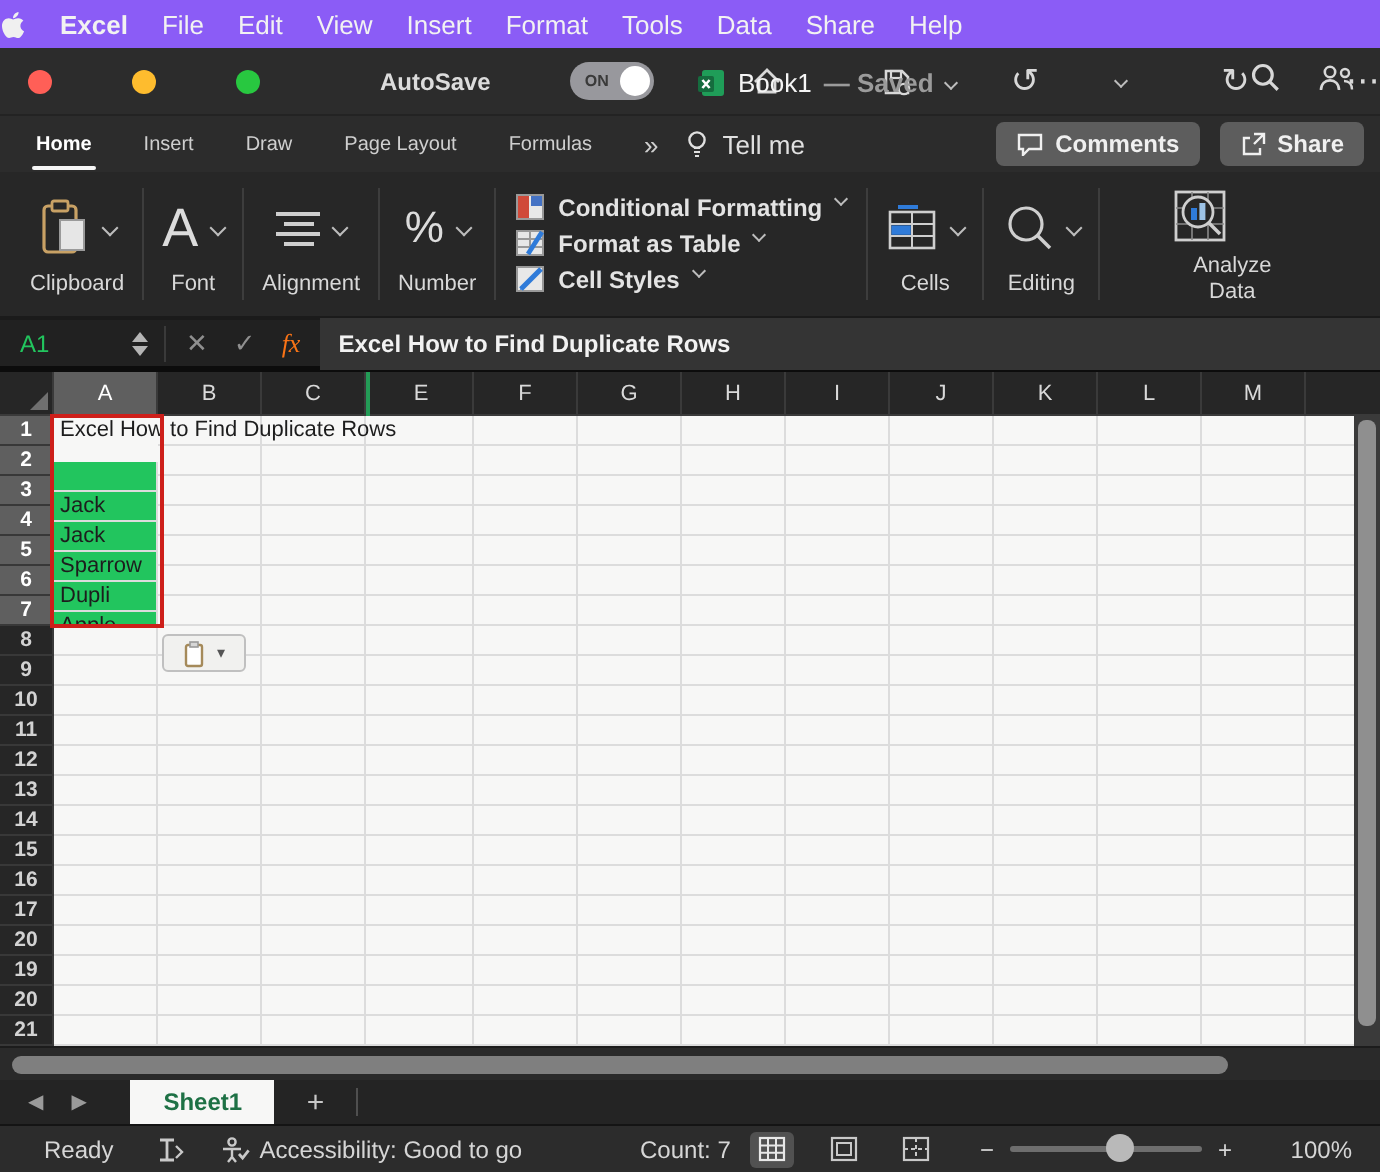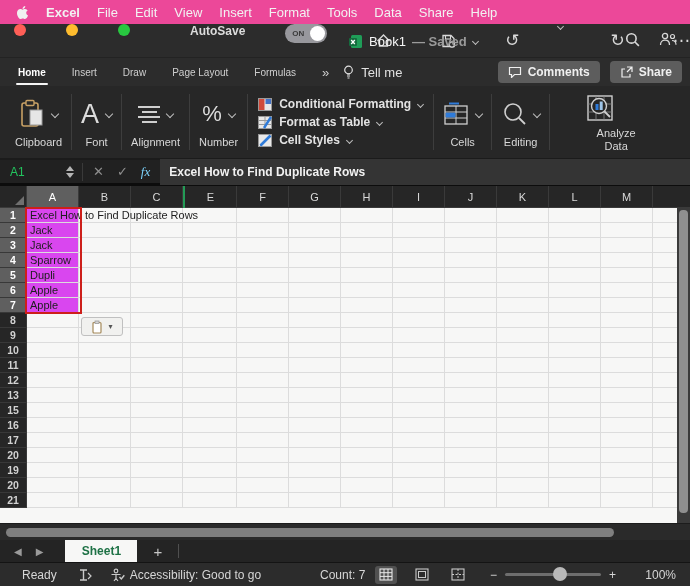--- a/index.html
+++ b/index.html
@@ -1,26 +1,26 @@
 <!DOCTYPE html>
 <html><head>
 <meta charset="utf-8">
 <style>
   * { margin:0; padding:0; box-sizing:border-box; }
   body { font-family:"Liberation Sans","DejaVu Sans",sans-serif; background:#000; }
   .screen { width:690px; height:586px; background:#262626; overflow:hidden; position:relative; }
 
   
-  .menubar { height:24px; background:#ec4899; display:flex; align-items:center; gap:17px; padding-left:16px; }
+  .menubar { height:24px; background:#8b5cf6; display:flex; align-items:center; gap:17px; padding-left:0; }
   .menubar .mi { color:#f2f2f2; font-size:13px; }
   .menubar .mi.bold { font-weight:bold; }
   .apple { display:flex; align-items:center; }
 
   
-  .titlebar { height:34px; background:#2c2c2c; display:flex; position:relative; border-bottom:1px solid #232323;gap:32px; }
+  .titlebar { height:34px; background:#2c2c2c; display:flex; align-items:center; position:relative; border-bottom:1px solid #232323;gap:32px; }
   .tl { width:12px; height:12px; border-radius:50%; margin-left:8px; }
   .tl.r { background:#ff5f57; margin-left:14px; } .tl.y { background:#febc2e; } .tl.g { background:#28c840; }
   .autosave { color:#dcdcdc; font-size:12px; font-weight:bold; margin-left:28px; }
   .toggle { width:42px; height:19px; background:#98989d; border-radius:10px; margin-left:8px; position:relative; display:flex; align-items:center; }
   .toggle .on { font-size:8px; color:#3a3a3a; font-weight:bold; margin-left:7px; }
   .toggle .knob { position:absolute; right:2px; top:2px; width:15px; height:15px; border-radius:50%; background:#fff; }
   .tbico { color:#d8d8d8; margin-left:16px; display:flex; align-items:center; font-size:16px; }
   .tbico svg { display:block; }
   .glyphbtn { color:#d8d8d8; font-size:17px; line-height:17px; }
   .chev { width:6px; height:6px; border-right:1.5px solid #bdbdbd; border-bottom:1.5px solid #bdbdbd; transform:rotate(45deg); display:inline-block; }
@@ -44,48 +44,48 @@
   .ribbon { height:74px; background:#272727; border-bottom:2px solid #1b1b1b; display:flex; align-items:stretch; padding-left:6px; }
   .rgroup { display:flex; flex-direction:column; align-items:center; justify-content:center; padding:0 9px; }
   .rgrow { display:flex; align-items:center; gap:7px; height:40px; }
   .rlabel { color:#d8d8d8; font-size:11px; margin-top:2px; text-align:center; line-height:1.2; }
   .rdiv { width:1px; background:#3d3d3d; margin:8px 0; }
   .bigA { color:#dcdcdc; font-size:27px; font-weight:300; line-height:30px; }
   .bigPct { color:#dcdcdc; font-size:22px; line-height:26px; }
   .alignico { display:flex; flex-direction:column; gap:3px; align-items:center; width:22px; }
   .alignico i { display:block; height:2px; background:#cfcfcf; }
   .stylesgrp { display:flex; flex-direction:column; justify-content:center; gap:4px; padding:0 10px; }
-  .stylerow { display:flex; align-items:center; gap:7px; color:#e3e3e3; font-size:12px; font-weight:bold; }
+  .stylerow { display:flex; gap:7px; color:#e3e3e3; font-size:12px; font-weight:bold; }
   .stylerow svg { display:block; }
 
   
   .formulabar { height:26px; background:#212121; display:flex; align-items:center; border-bottom:3px solid #0c0c0c; position:relative; }
   .namebox { width:66px; color:#22c55e; font-size:12px; padding-left:10px; }
   .spinners { display:flex; flex-direction:column; gap:2px; margin-right:8px; cursor:default; }
   .spin-up { width:0; height:0; border-left:4px solid transparent; border-right:4px solid transparent; border-bottom:5px solid #b5b5b5; }
   .spin-down { width:0; height:0; border-left:4px solid transparent; border-right:4px solid transparent; border-top:5px solid #b5b5b5; }
   .fbdiv { width:1px; height:18px; background:#3a3a3a; margin-right:10px; }
   .fbtn { color:#8f8f8f; font-size:13px; margin-right:13px; }
-  .fx { color:#7dd3fc; font-size:13px; font-style:italic; font-family:"Liberation Serif",serif; margin-right:10px; }
+  .fx { color:#f97316; font-size:13px; font-style:italic; font-family:"Liberation Serif",serif; margin-right:10px; }
   .finput { flex:1; height:26px; background:#343434; color:#f2f2f2; font-size:12px; display:flex; align-items:center; padding-left:9px; font-weight:bold; }
 
   
   .gridwrap { height:337px; position:relative; background:#f7f7f6; }
   .colheads { display:flex; height:22px; }
   .corner { width:27px; height:22px; background:#262626; border-right:1px solid #3a3a3a; border-bottom:1px solid #3a3a3a; position:relative; }
   .corner::after { content:""; position:absolute; right:2px; bottom:2px; width:0; height:0; border-left:9px solid transparent; border-bottom:9px solid #6f6f6f; }
   .colh { width:52px; height:22px; background:#262626; color:#d9d9d9; font-size:11px; display:flex; align-items:center; justify-content:center; border-right:1px solid #3a3a3a; border-bottom:1px solid #3a3a3a; }
   .colh.selhdr { background:#5f5f5f; color:#ffffff; }
   .colh.filler { width:37px; border-right:none; }
   .hiddencol { width:2px; height:22px; background:#239b56; }
   .grow { display:flex; height:15px; }
   .rowh { width:27px; height:15px; background:#262626; color:#d2d2d2; font-size:10.5px; font-weight:bold; display:flex; align-items:center; justify-content:center; border-right:1px solid #3a3a3a; border-bottom:1px solid #383838; }
   .rowh.selhdr { background:#5f5f5f; color:#fff; }
   .cell { width:52px; height:15px; background:#f7f7f6; border-right:1px solid #dcdcdc; border-bottom:1px solid #dcdcdc; font-size:11px; line-height:14px; color:#1d1d1d; padding-left:3px; overflow:hidden; white-space:nowrap; }
-  .cell.selcell { background:#d946ef; }
+  .cell.selcell { background:#22c55e;margin-top:23px; }
   .cell.filler { width:37px; border-right:none; }
   .cspace { width:2px; height:15px; background:#f7f7f6; border-bottom:1px solid #dcdcdc; }
   .overflowtxt { position:absolute; left:30px; top:22px; height:15px; line-height:14px; font-size:11px; color:#1d1d1d; white-space:nowrap; z-index:2; }
   .rangebox { position:absolute; left:25px; top:21px; width:57px; height:107px; border:2px solid #cd1f1a; z-index:3; }
   .pastebtn { position:absolute; left:81px; top:131px; width:42px; height:19px; background:#f1f1ef; border:1px solid #c0c0c0; border-radius:3px; display:flex; align-items:center; justify-content:center; gap:4px; z-index:4; }
   .pastebtn .caret { color:#555; font-size:8px; }
   .vscroll { position:absolute; right:0; top:22px; bottom:0; width:13px; background:#3a3a3a; z-index:5; }
   .vthumb { position:absolute; left:2px; right:2px; top:2px; bottom:10px; background:#8f8f8f; border-radius:4px; }
 
   
@@ -580,20 +580,37 @@
           <div class="cell"></div>
           <div class="cell"></div>
           <div class="cell"></div>
           <div class="cell"></div>
           <div class="cell"></div>
           <div class="cell"></div>
           <div class="cell"></div>
           <div class="cell filler"></div>
         </div>
         <div class="grow">
+          <div class="rowh">14</div>
+          <div class="cell"></div>
+          <div class="cell"></div>
+          <div class="cell"></div>
+          <div class="cspace"></div>
+          <div class="cell"></div>
+          <div class="cell"></div>
+          <div class="cell"></div>
+          <div class="cell"></div>
+          <div class="cell"></div>
+          <div class="cell"></div>
+          <div class="cell"></div>
+          <div class="cell"></div>
+          <div class="cell"></div>
+          <div class="cell filler"></div>
+        </div>
+        <div class="grow">
           <div class="rowh">15</div>
           <div class="cell"></div>
           <div class="cell"></div>
           <div class="cell"></div>
           <div class="cspace"></div>
           <div class="cell"></div>
           <div class="cell"></div>
           <div class="cell"></div>
           <div class="cell"></div>
           <div class="cell"></div>

